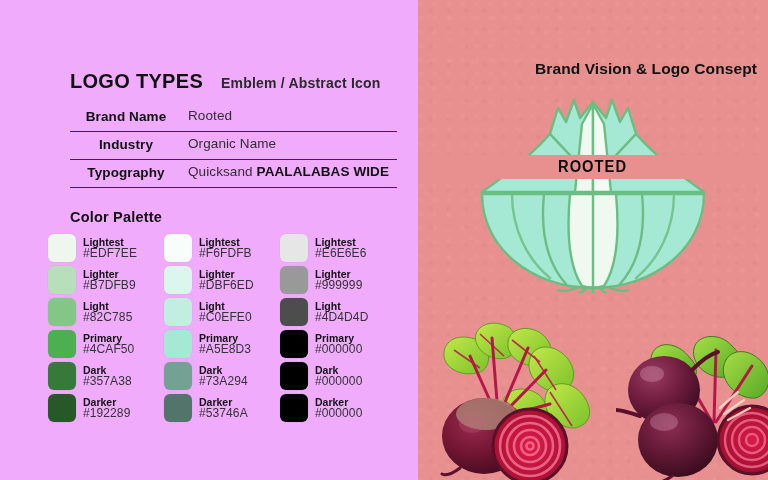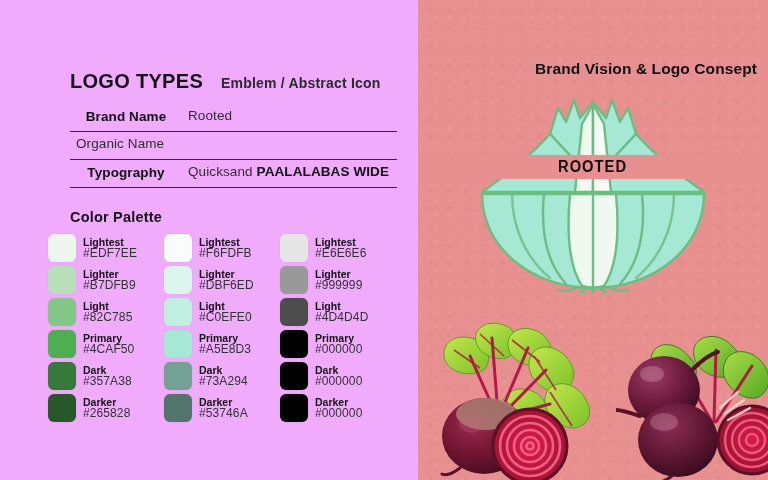--- a/index.html
+++ b/index.html
@@ -119,20 +119,21 @@
       <div class="lt-title">LOGO TYPES</div>
       <div class="lt-sub">Emblem / Abstract Icon</div>
     </div>
 
     <div class="spec-table">
       <div class="spec-row">
         <div class="spec-key">Brand Name</div>
         <div class="spec-val"><span>Rooted</span><span class="strong"></span></div>
       </div>
       <div class="spec-row">
+        <div class="spec-key">Industry</div>
         <div class="spec-val"><span>Organic Name</span><span class="strong"></span></div>
       </div>
       <div class="spec-row">
         <div class="spec-key">Typography</div>
         <div class="spec-val"><span>Quicksand </span><span class="strong">PAALALABAS WIDE</span></div>
       </div>
     </div>
 
     <div class="palette-head">Color Palette</div>
 
@@ -171,21 +172,21 @@
           <div class="pal-chip" style="background: rgb(53, 122, 56);"></div>
           <div class="pal-text">
             <div class="pal-name">Dark</div>
             <div class="pal-hex">#357A38</div>
           </div>
         </div>
         <div class="pal-item">
           <div class="pal-chip" style="background: rgb(38, 88, 40);"></div>
           <div class="pal-text">
             <div class="pal-name">Darker</div>
-            <div class="pal-hex">#265828</div>
+            <div class="pal-hex">#192289</div>
           </div>
         </div>
       </div>
 
       <div class="pal-col">
         <div class="pal-item">
           <div class="pal-chip" style="background: rgb(246, 253, 251);"></div>
           <div class="pal-text">
             <div class="pal-name">Lightest</div>
             <div class="pal-hex">#F6FDFB</div>

